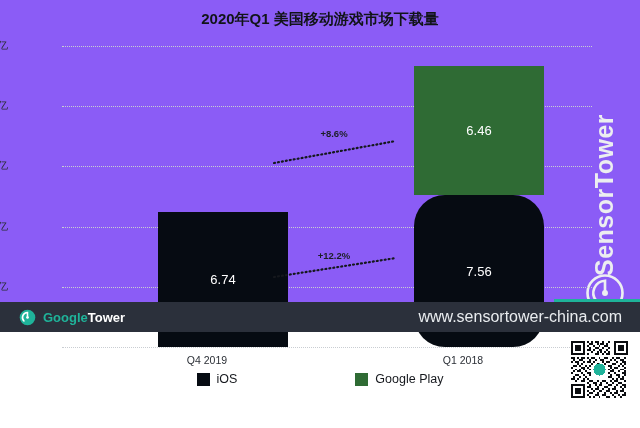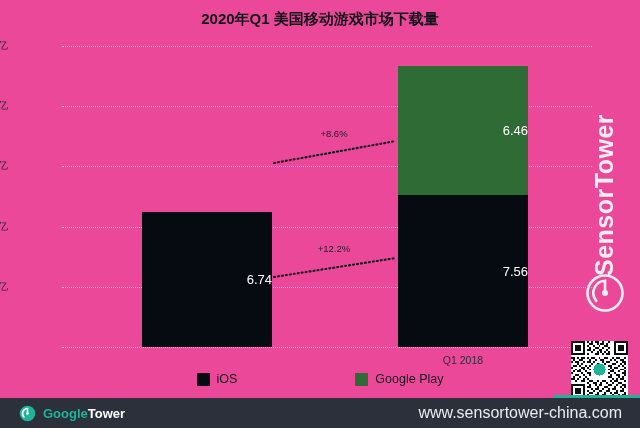--- a/index.html
+++ b/index.html
@@ -9,22 +9,22 @@
   body {
     width: 640px;
     height: 428px;
     background: #ffffff;
     font-family: "Liberation Sans", "DejaVu Sans", sans-serif;
     overflow: hidden;
   }
   #root {
     position: relative;
     width: 640px;
-    height: 428px;
-    background: #ec4899;
+    height: 332px;
+    background: #8b5cf6;
     box-sizing: border-box;
   }
 
   
   .chart-title {
     position: absolute;
     left: 0;
     top: 10px;
     width: 640px;
     text-align: center;
@@ -60,26 +60,26 @@
     white-space: nowrap;
   }
 
   
   .bar-group {
     position: absolute;
     bottom: 0;
   }
   .seg {
     position: absolute;
-    left: 0;
+    left: 16px;
     width: 100%;
     box-sizing: border-box;
     display: flex;
     align-items: center;
-    justify-content: flex-end;
+    justify-content: center;
   }
   .seg-label {
     font-size: 13px;
     color: #ffffff;
     font-weight: normal;
   }
 
   
   .xtick {
     position: absolute;
@@ -95,21 +95,21 @@
     position: absolute;
     left: 62px;
     top: 46px;
     width: 530px;
     height: 301px;
     pointer-events: none;
   }
   .ann-label {
     position: absolute;
     font-size: 9.5px;
-    font-weight: normal;
+    font-weight: bold;
     color: #1b1f25;
     white-space: nowrap;
     transform: translate(-50%, -50%);
   }
 
   
   .legend {
     position: absolute;
     left: 0;
     top: 372px;
@@ -245,38 +245,39 @@
 
     <div class="gridline" style="top:301px;"></div>
 
     <div class="bar-group" style="left:80px; width:130px; height:254.6px;">
       <div class="seg" style="bottom:0; height:135.2px; background:#060b12;">
         <span class="seg-label">6.74</span>
       </div>
     </div>
 
     <div class="bar-group" style="left:336px; width:130px; height:281.3px;">
-      <div class="seg" style="bottom:0; height:151.7px; background:#060b12;">
+      <div class="seg" style="bottom:0; height:151.7px; background:#060b12;border-radius:31px;">
         <span class="seg-label">7.56</span>
       </div>
       <div class="seg" style="bottom:151.7px; height:129.6px; background:#2f6b34;">
         <span class="seg-label">6.46</span>
       </div>
     </div>
   </div>
 
   <div class="ann-wrap">
     <svg width="530" height="301" viewBox="0 0 530 301" style="position:absolute;left:0;top:0;">
       <line x1="212" y1="117" x2="334" y2="95" stroke="#15181d" stroke-width="2.2" stroke-dasharray="1,3" stroke-linecap="round"></line>
       <line x1="212" y1="231" x2="334" y2="212" stroke="#15181d" stroke-width="2.2" stroke-dasharray="1,3" stroke-linecap="round"></line>
     </svg>
     <div class="ann-label" style="left:272px; top:87px;">+8.6%</div>
-    <div class="ann-label" style="left:272px; top:202px;">+12.2%</div>
+    <div class="ann-label" style="left:272px; top:209px;">+12.2%</div>
   </div>
 
+  <div class="xtick" style="left:142px; width:130px;">Q4  2019</div>
   <div class="xtick" style="left:398px; width:130px;">Q1 2018</div>
 
   <div class="legend">
     <div class="legend-item">
       <span class="legend-swatch" style="background:#060b12;"></span>
       <span class="legend-text">iOS</span>
     </div>
     <div class="legend-item">
       <span class="legend-swatch" style="background:#2f6b34;"></span>
       <span class="legend-text">Google Play</span>

